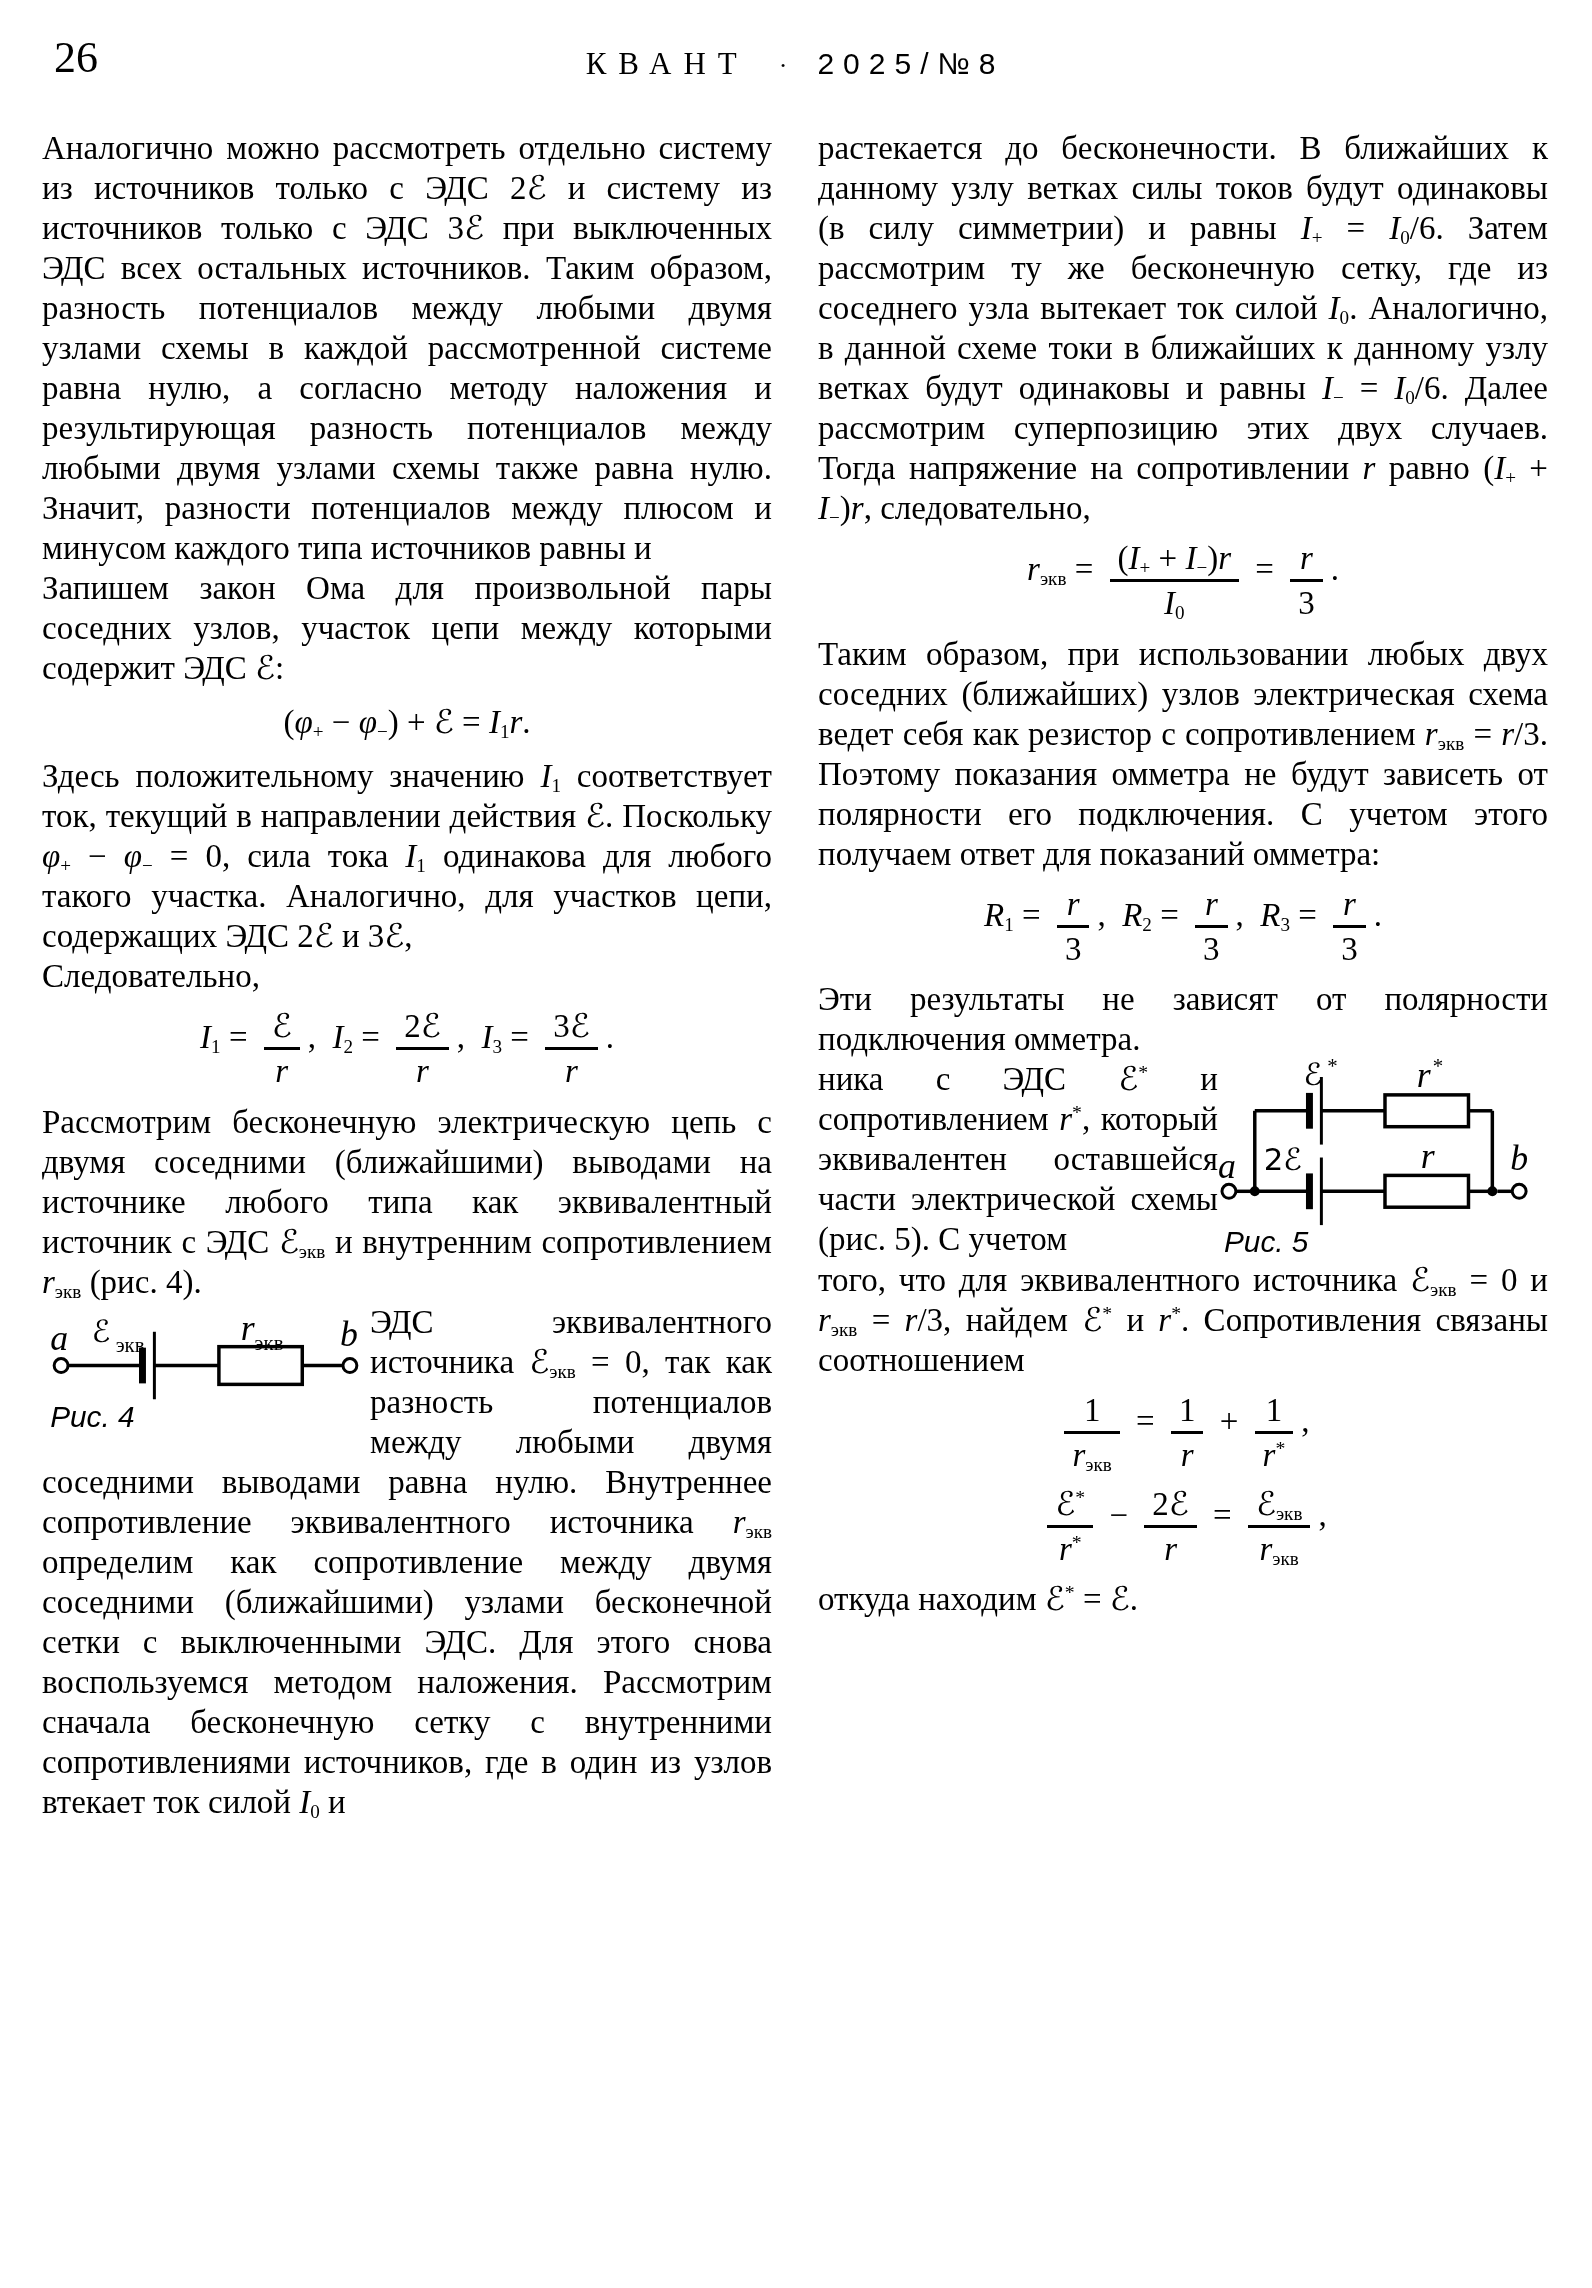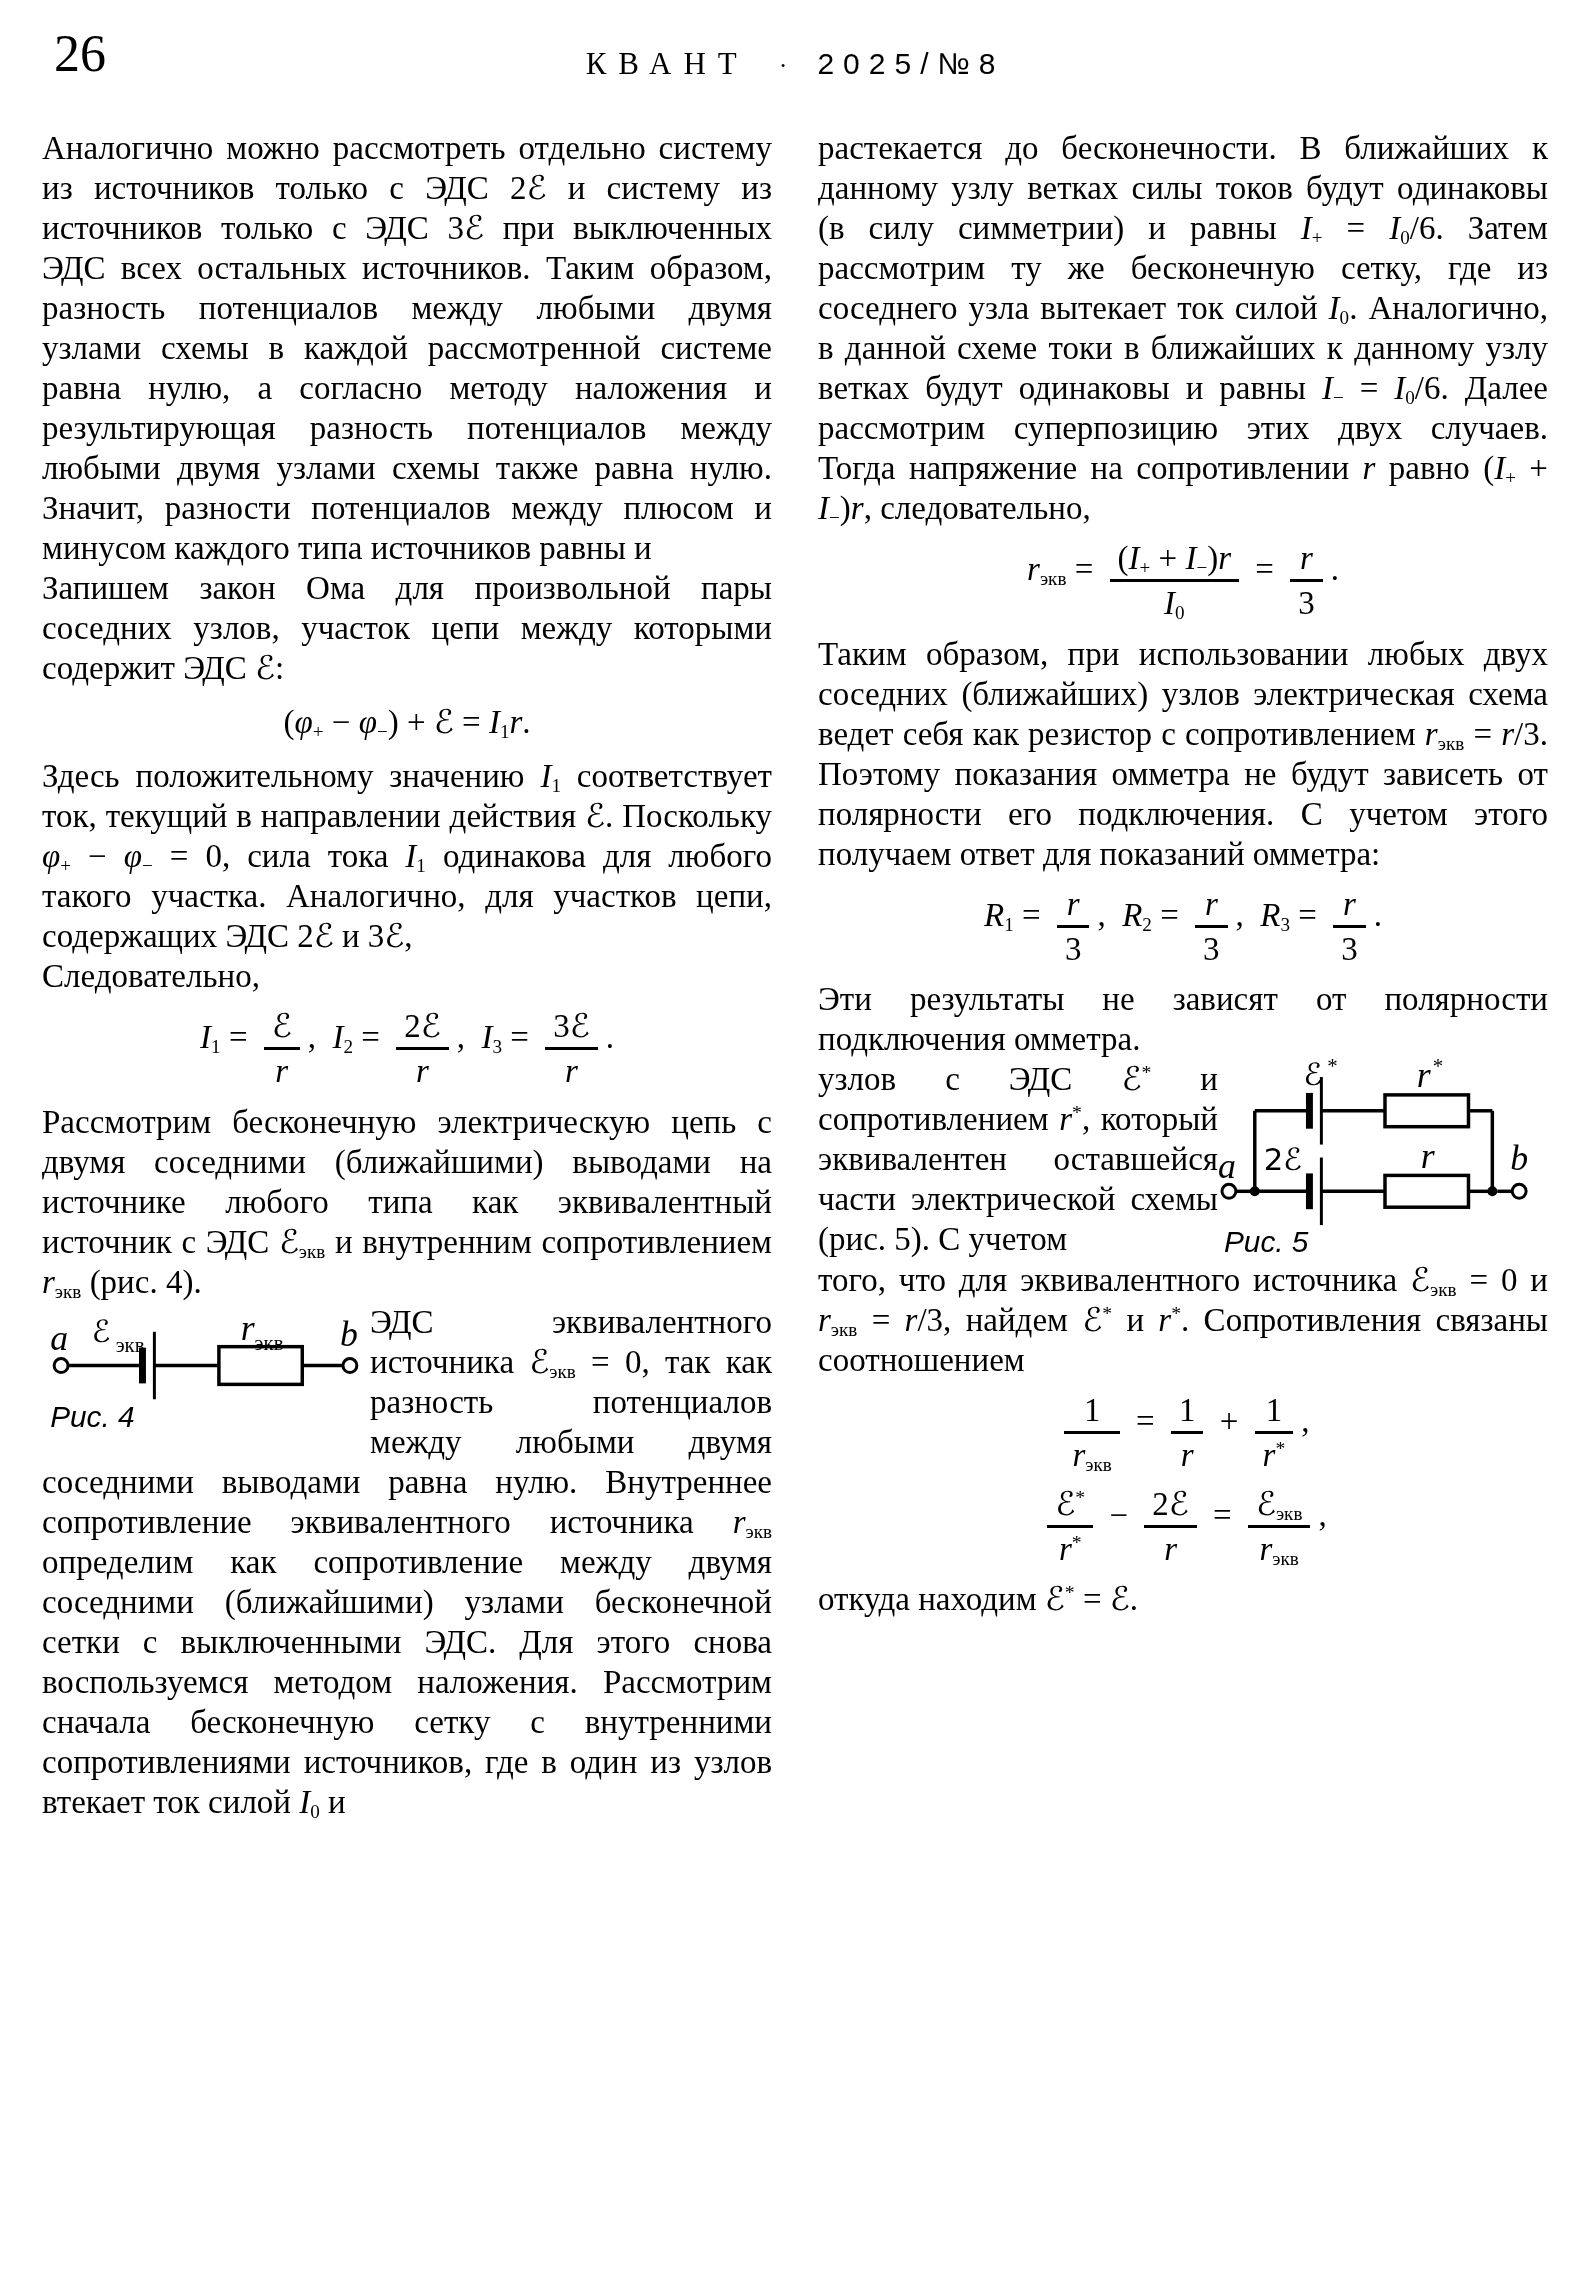--- a/index.html
+++ b/index.html
@@ -8,22 +8,22 @@
     width:1592px;height:2289px;
     box-sizing:border-box;
     background:#ffffff;color:#000;
     font-family:"Liberation Serif","DejaVu Serif",serif;
     overflow:hidden;
     padding:26px 44px 0 42px;
   }
   
   .header{position:relative;height:76px;}
   .pagenum{
-    position:absolute;left:12px;top:2px;
-    font-size:52px;line-height:1;
+    position:absolute;left:12px;top:10px;
+    font-size:44px;line-height:1;
   }
   .masthead{
     display:flex;justify-content:center;align-items:baseline;
     gap:30px;padding-top:22px;
     font-size:31px;line-height:1;
   }
   .masthead .kvant{font-weight:normal;letter-spacing:12px;}
   .masthead .bullet{font-size:26px;}
   .masthead .issue{
     font-family:"Liberation Sans","DejaVu Sans",sans-serif;
@@ -168,21 +168,21 @@
             <line class="w" x1="252" y1="133" x2="276" y2="133"></line>
             <circle class="dot" cx="276" cy="133" r="5"></circle>
             <line class="w" x1="281" y1="133" x2="296" y2="133"></line>
             <g>
               <circle class="term" cx="303" cy="133" r="7"></circle>
               <text class="sv" x="294" y="112">b</text>
             </g>
             <text class="svcap" x="6" y="194">Рис. 5</text>
           </svg>
         </figure>
-        <p class="para"><span>узлов с ЭДС </span><span class="scr">ℰ</span><span class="sup">*</span><span> и сопротивлением </span><span class="v">r</span><span class="sup">*</span><span>, который эквивалентен оставшейся части электрической схемы (рис. 5). С учетом</span></p>
+        <p class="para"><span>ника с ЭДС </span><span class="scr">ℰ</span><span class="sup">*</span><span> и сопротивлением </span><span class="v">r</span><span class="sup">*</span><span>, который эквивалентен оставшейся части электрической схемы (рис. 5). С учетом</span></p>
       </div>
 
       <p class="para"><span>того, что для эквивалентного источника </span><span class="scr">ℰ</span><span class="sub">экв</span><span> = 0 и </span><span class="v">r</span><span class="sub">экв</span><span> = </span><span class="v">r</span><span>/3, найдем </span><span class="scr">ℰ</span><span class="sup">*</span><span> и </span><span class="v">r</span><span class="sup">*</span><span>. Сопротивления связаны соотношением</span></p>
       <div class="formula"><span class="frac"><span class="num"><span>1</span></span><span class="den"><span class="v">r</span><span class="sub">экв</span></span></span><span> = </span><span class="frac"><span class="num"><span>1</span></span><span class="den"><span class="v">r</span></span></span><span> + </span><span class="frac"><span class="num"><span>1</span></span><span class="den"><span class="v">r</span><span class="sup">*</span></span></span><span>,</span></div>
       <div class="formula"><span class="frac"><span class="num"><span class="scr">ℰ</span><span class="sup">*</span></span><span class="den"><span class="v">r</span><span class="sup">*</span></span></span><span> − </span><span class="frac"><span class="num"><span>2</span><span class="scr">ℰ</span></span><span class="den"><span class="v">r</span></span></span><span> = </span><span class="frac"><span class="num"><span class="scr">ℰ</span><span class="sub">экв</span></span><span class="den"><span class="v">r</span><span class="sub">экв</span></span></span><span>,</span></div>
       <p class="para"><span>откуда находим </span><span class="scr">ℰ</span><span class="sup">*</span><span> = </span><span class="scr">ℰ</span><span>.</span></p>
     </section>
 
   </main>
 </div>

